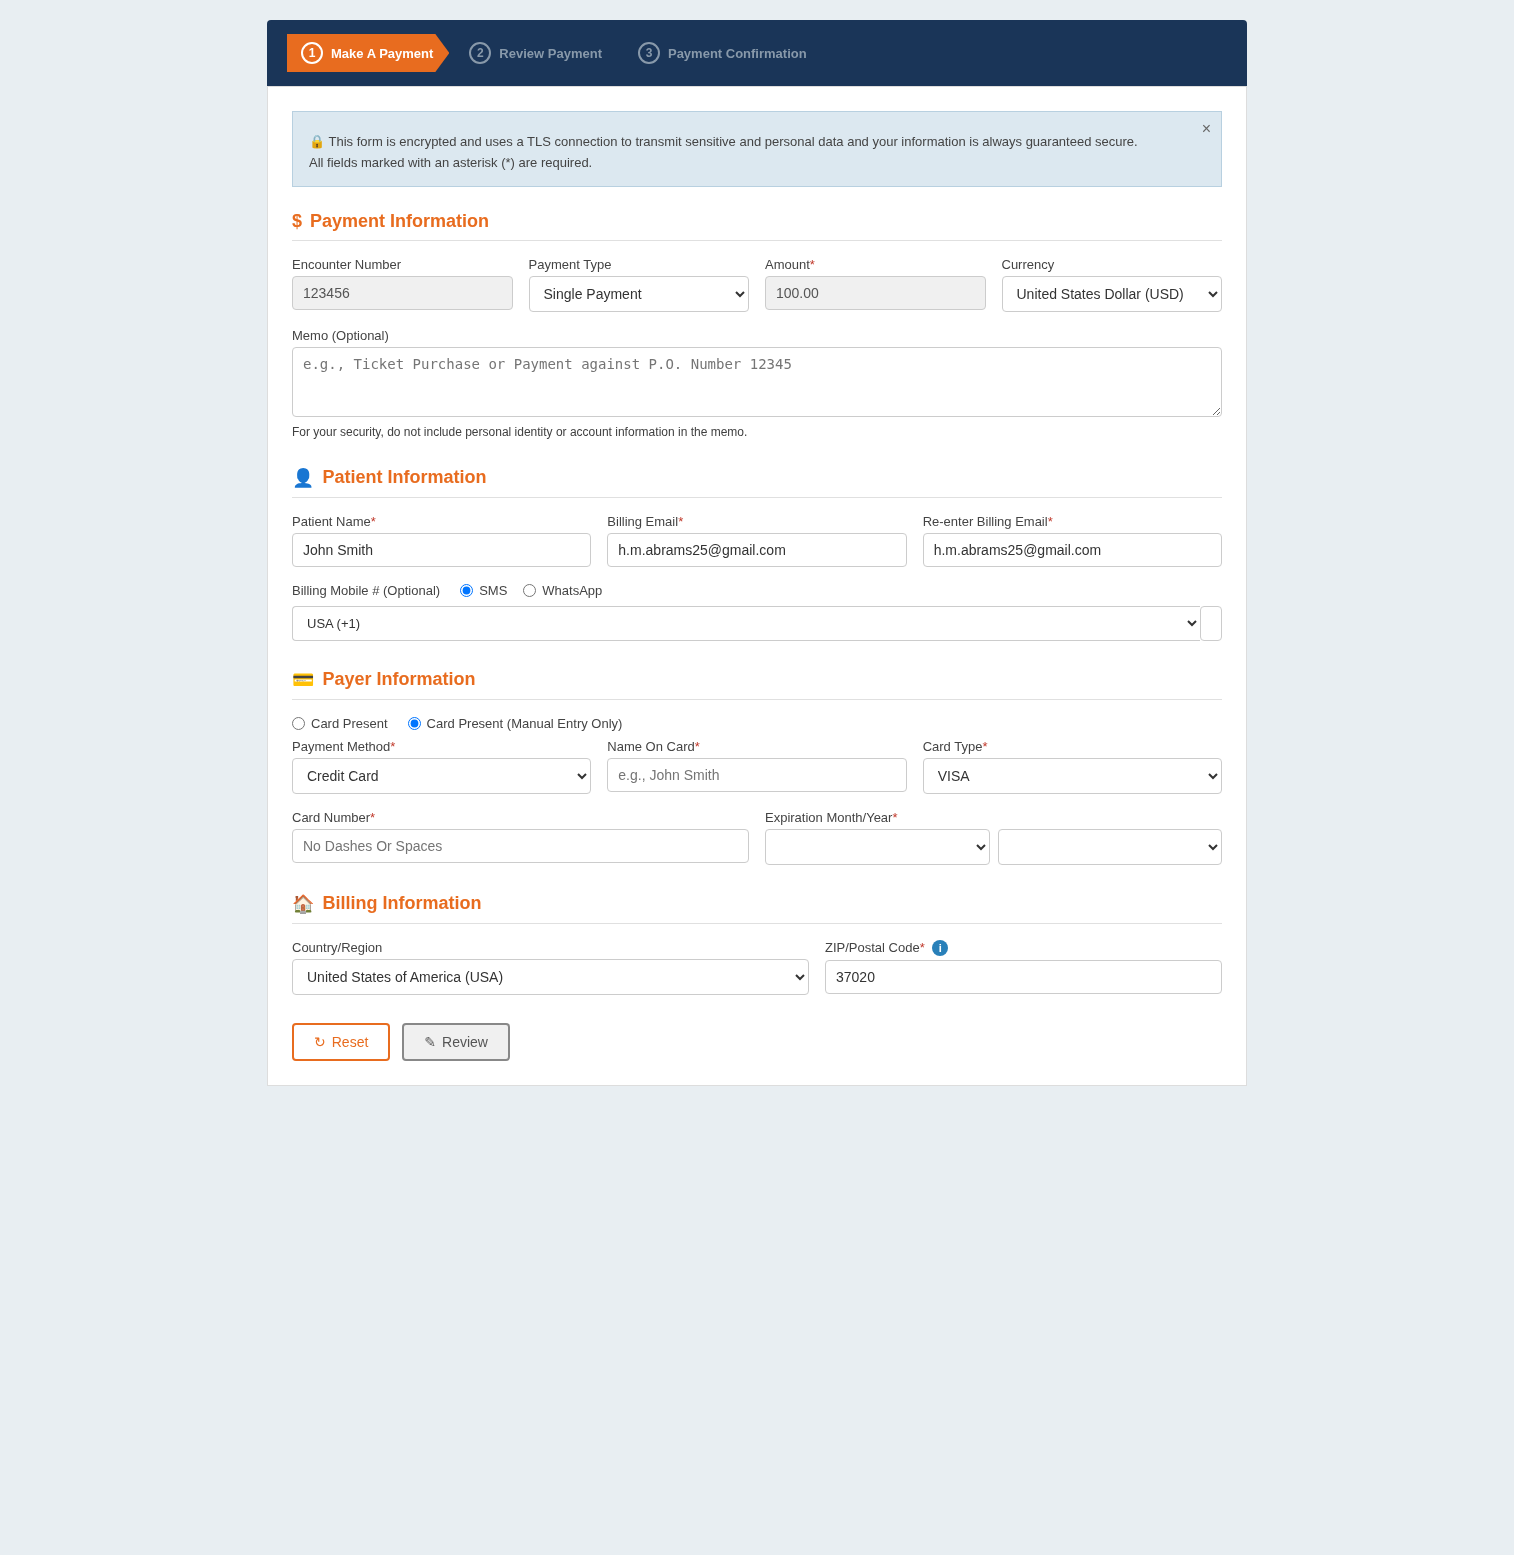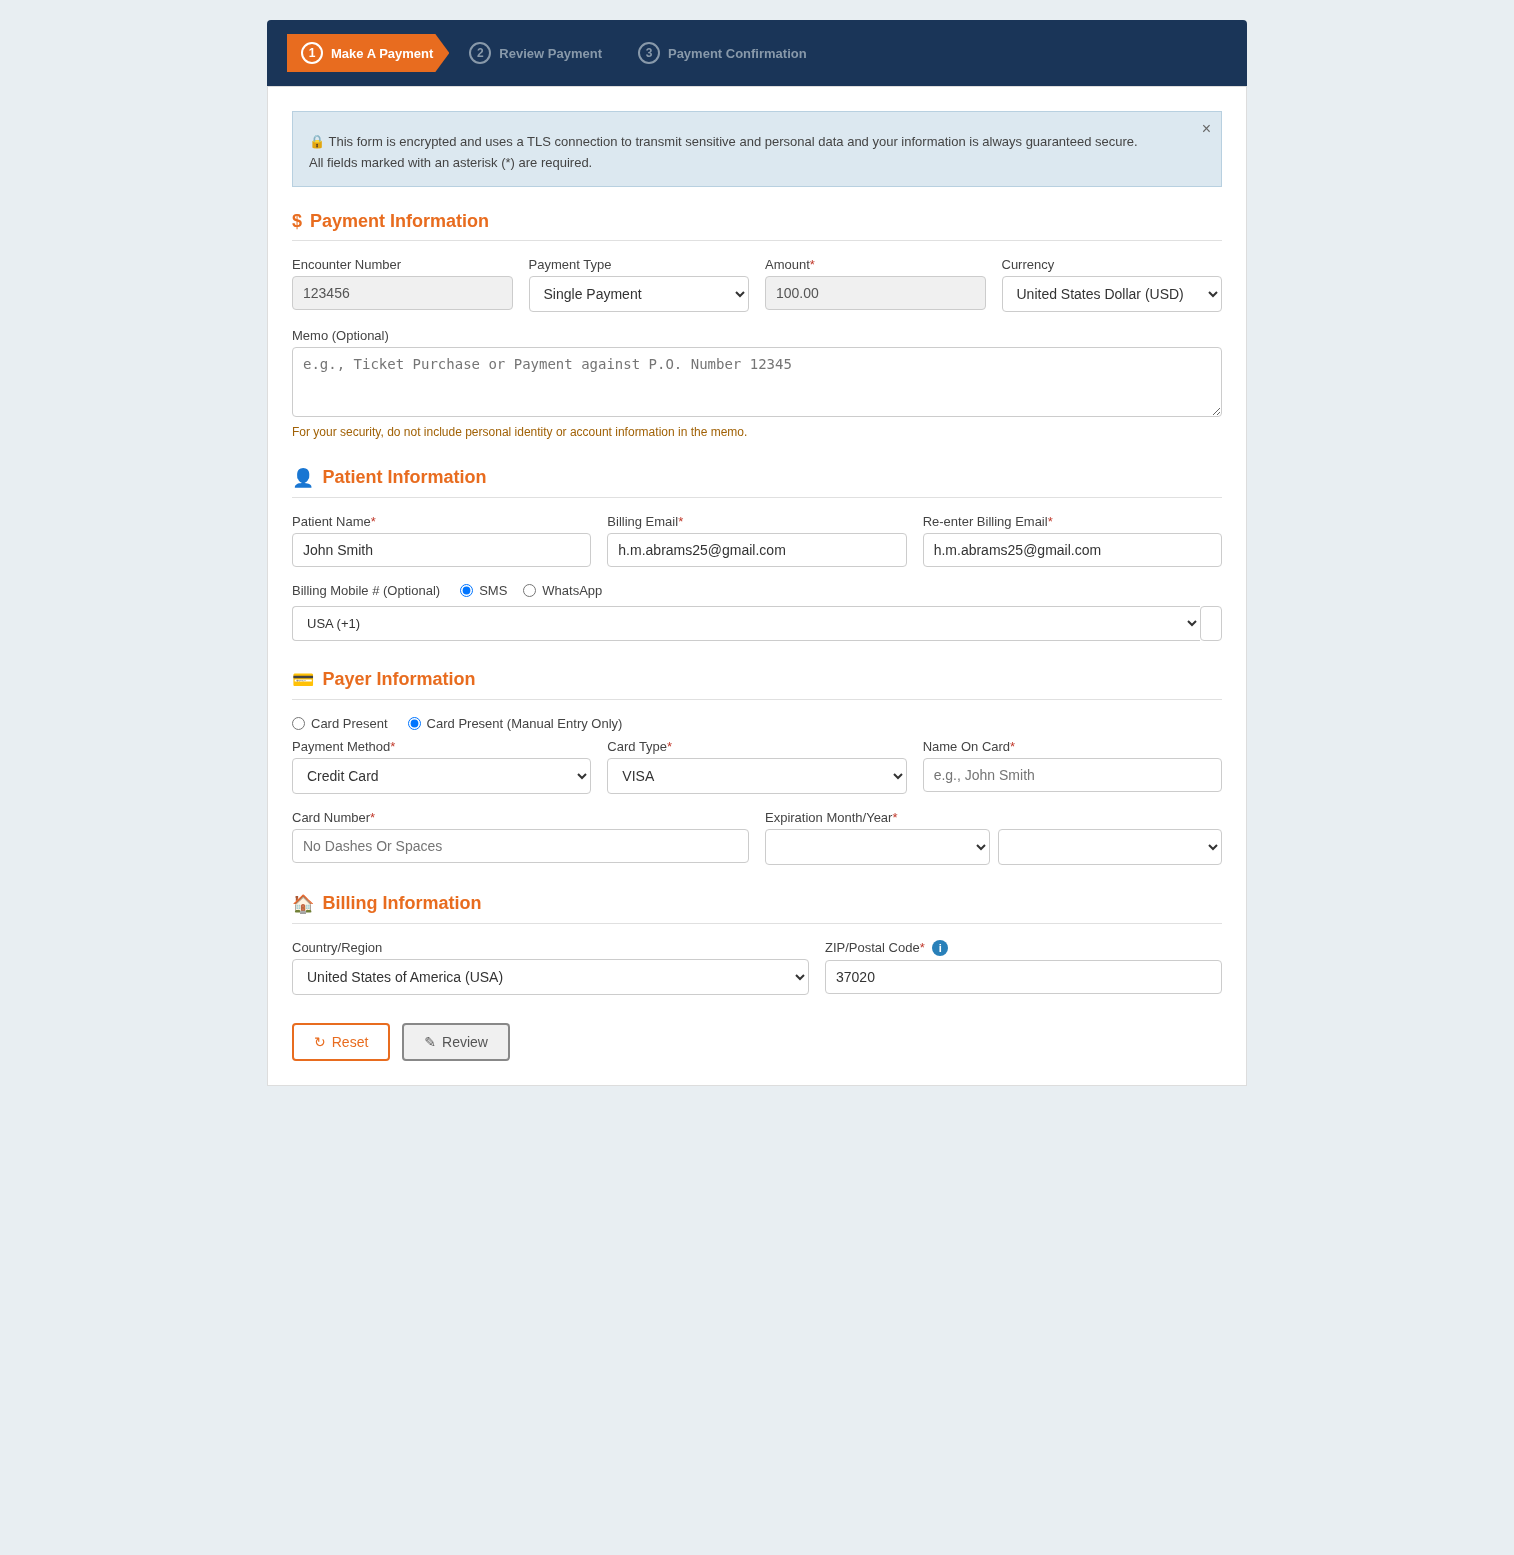--- a/index.html
+++ b/index.html
@@ -162,21 +162,21 @@
     select {
       appearance: auto;
       cursor: pointer;
     }
     textarea {
       resize: vertical;
       min-height: 70px;
     }
     .memo-hint {
       font-size: 12px;
-      color: #a16207;
+      color: #404040;
       margin-top: 4px;
     }
 
     
     .phone-row {
       display: flex;
       gap: 0;
     }
     .phone-country {
       border: 1px solid #ccc;
@@ -428,33 +428,33 @@
         <div class="form-group third">
           <label>
             <span>Payment Method</span><span class="required">*</span>
           </label>
           <select>
             <option>Credit Card</option>
           </select>
         </div>
         <div class="form-group third">
           <label>
+            <span>Name On Card</span><span class="required">*</span>
+          </label>
+          <input type="text" placeholder="e.g., John Smith" style="">
+        </div>
+        <div class="form-group third">
+          <label>
             <span>Card Type</span><span class="required">*</span>
           </label>
           <select>
             <option>VISA</option>
             <option>Mastercard</option>
             <option>Amex</option>
           </select>
-        </div>
-        <div class="form-group third">
-          <label>
-            <span>Name On Card</span><span class="required">*</span>
-          </label>
-          <input type="text" placeholder="e.g., John Smith" style="">
         </div>
       </div>
 
       <div class="form-row">
         <div class="form-group third">
           <label>
             <span>Card Number</span><span class="required">*</span>
           </label>
           <input type="text" placeholder="No Dashes Or Spaces" style="">
         </div>

